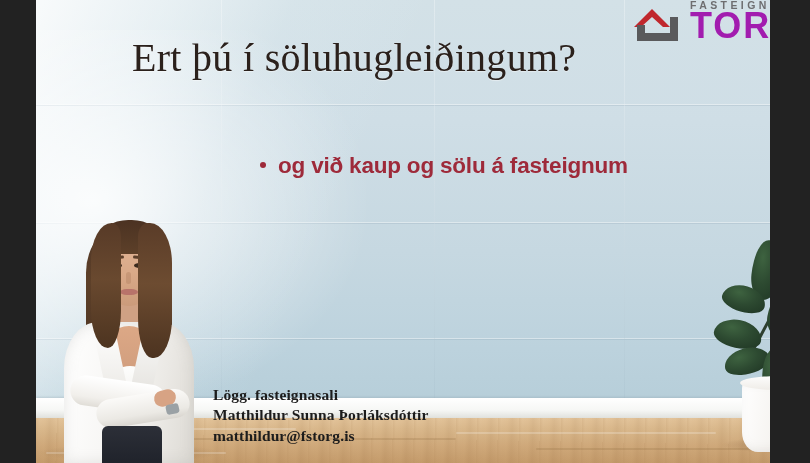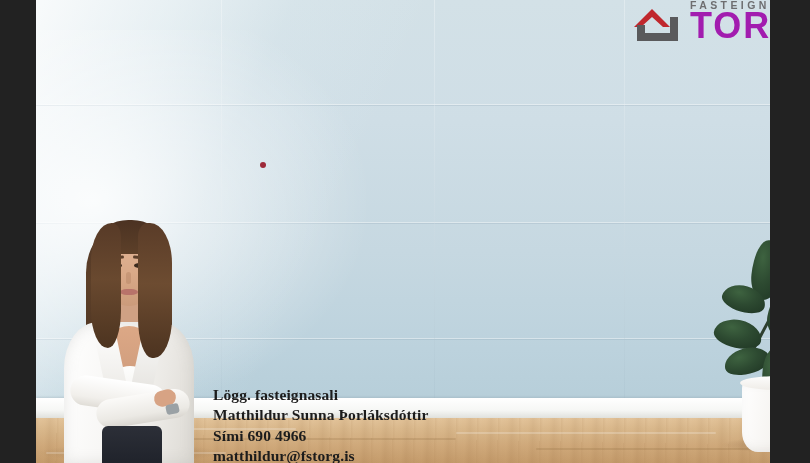--- a/index.html
+++ b/index.html
@@ -429,31 +429,32 @@
     <div class="logo-mark">
       <svg width="58" height="40" viewBox="0 0 58 40" xmlns="http://www.w3.org/2000/svg">
         <path d="M4 22 L22 4 L40 22 L33 22 L22 12 L11 22 Z" fill="#c0272d"></path>
         <path d="M7 20 L7 36 L48 36 L48 12 L40 12 L40 28 L15 28 L15 20 Z" fill="#5a5a5c"></path>
       </svg>
     </div>
     <div class="logo-word">FASTEIGNASALAN</div>
     <div class="logo-torg">TORG</div>
   </div>
 
+  <div class="headline">Ert þú í söluhugleiðingum?</div>
 
   <div class="bullets">
     <div class="bullet-item">
       <span class="bullet-dot"></span>
+      <span class="bullet-l2">og við kaup og sölu á fasteignum</span>
     </div>
   </div>
 
   <div class="contact">
     <div>Lögg. fasteignasali</div>
     <div>Matthildur Sunna Þorláksdóttir</div>
-    <div>Sími 690 4966</div>
     <div>matthildur@fstorg.is</div>
   </div>
 
   <div class="woman">
     <div class="w-hair-back"></div>
     <div class="w-neck"></div>
     <div class="w-face"></div>
     <div class="w-hair-top"></div>
     <div class="w-brow-l"></div>
     <div class="w-brow-r"></div>

